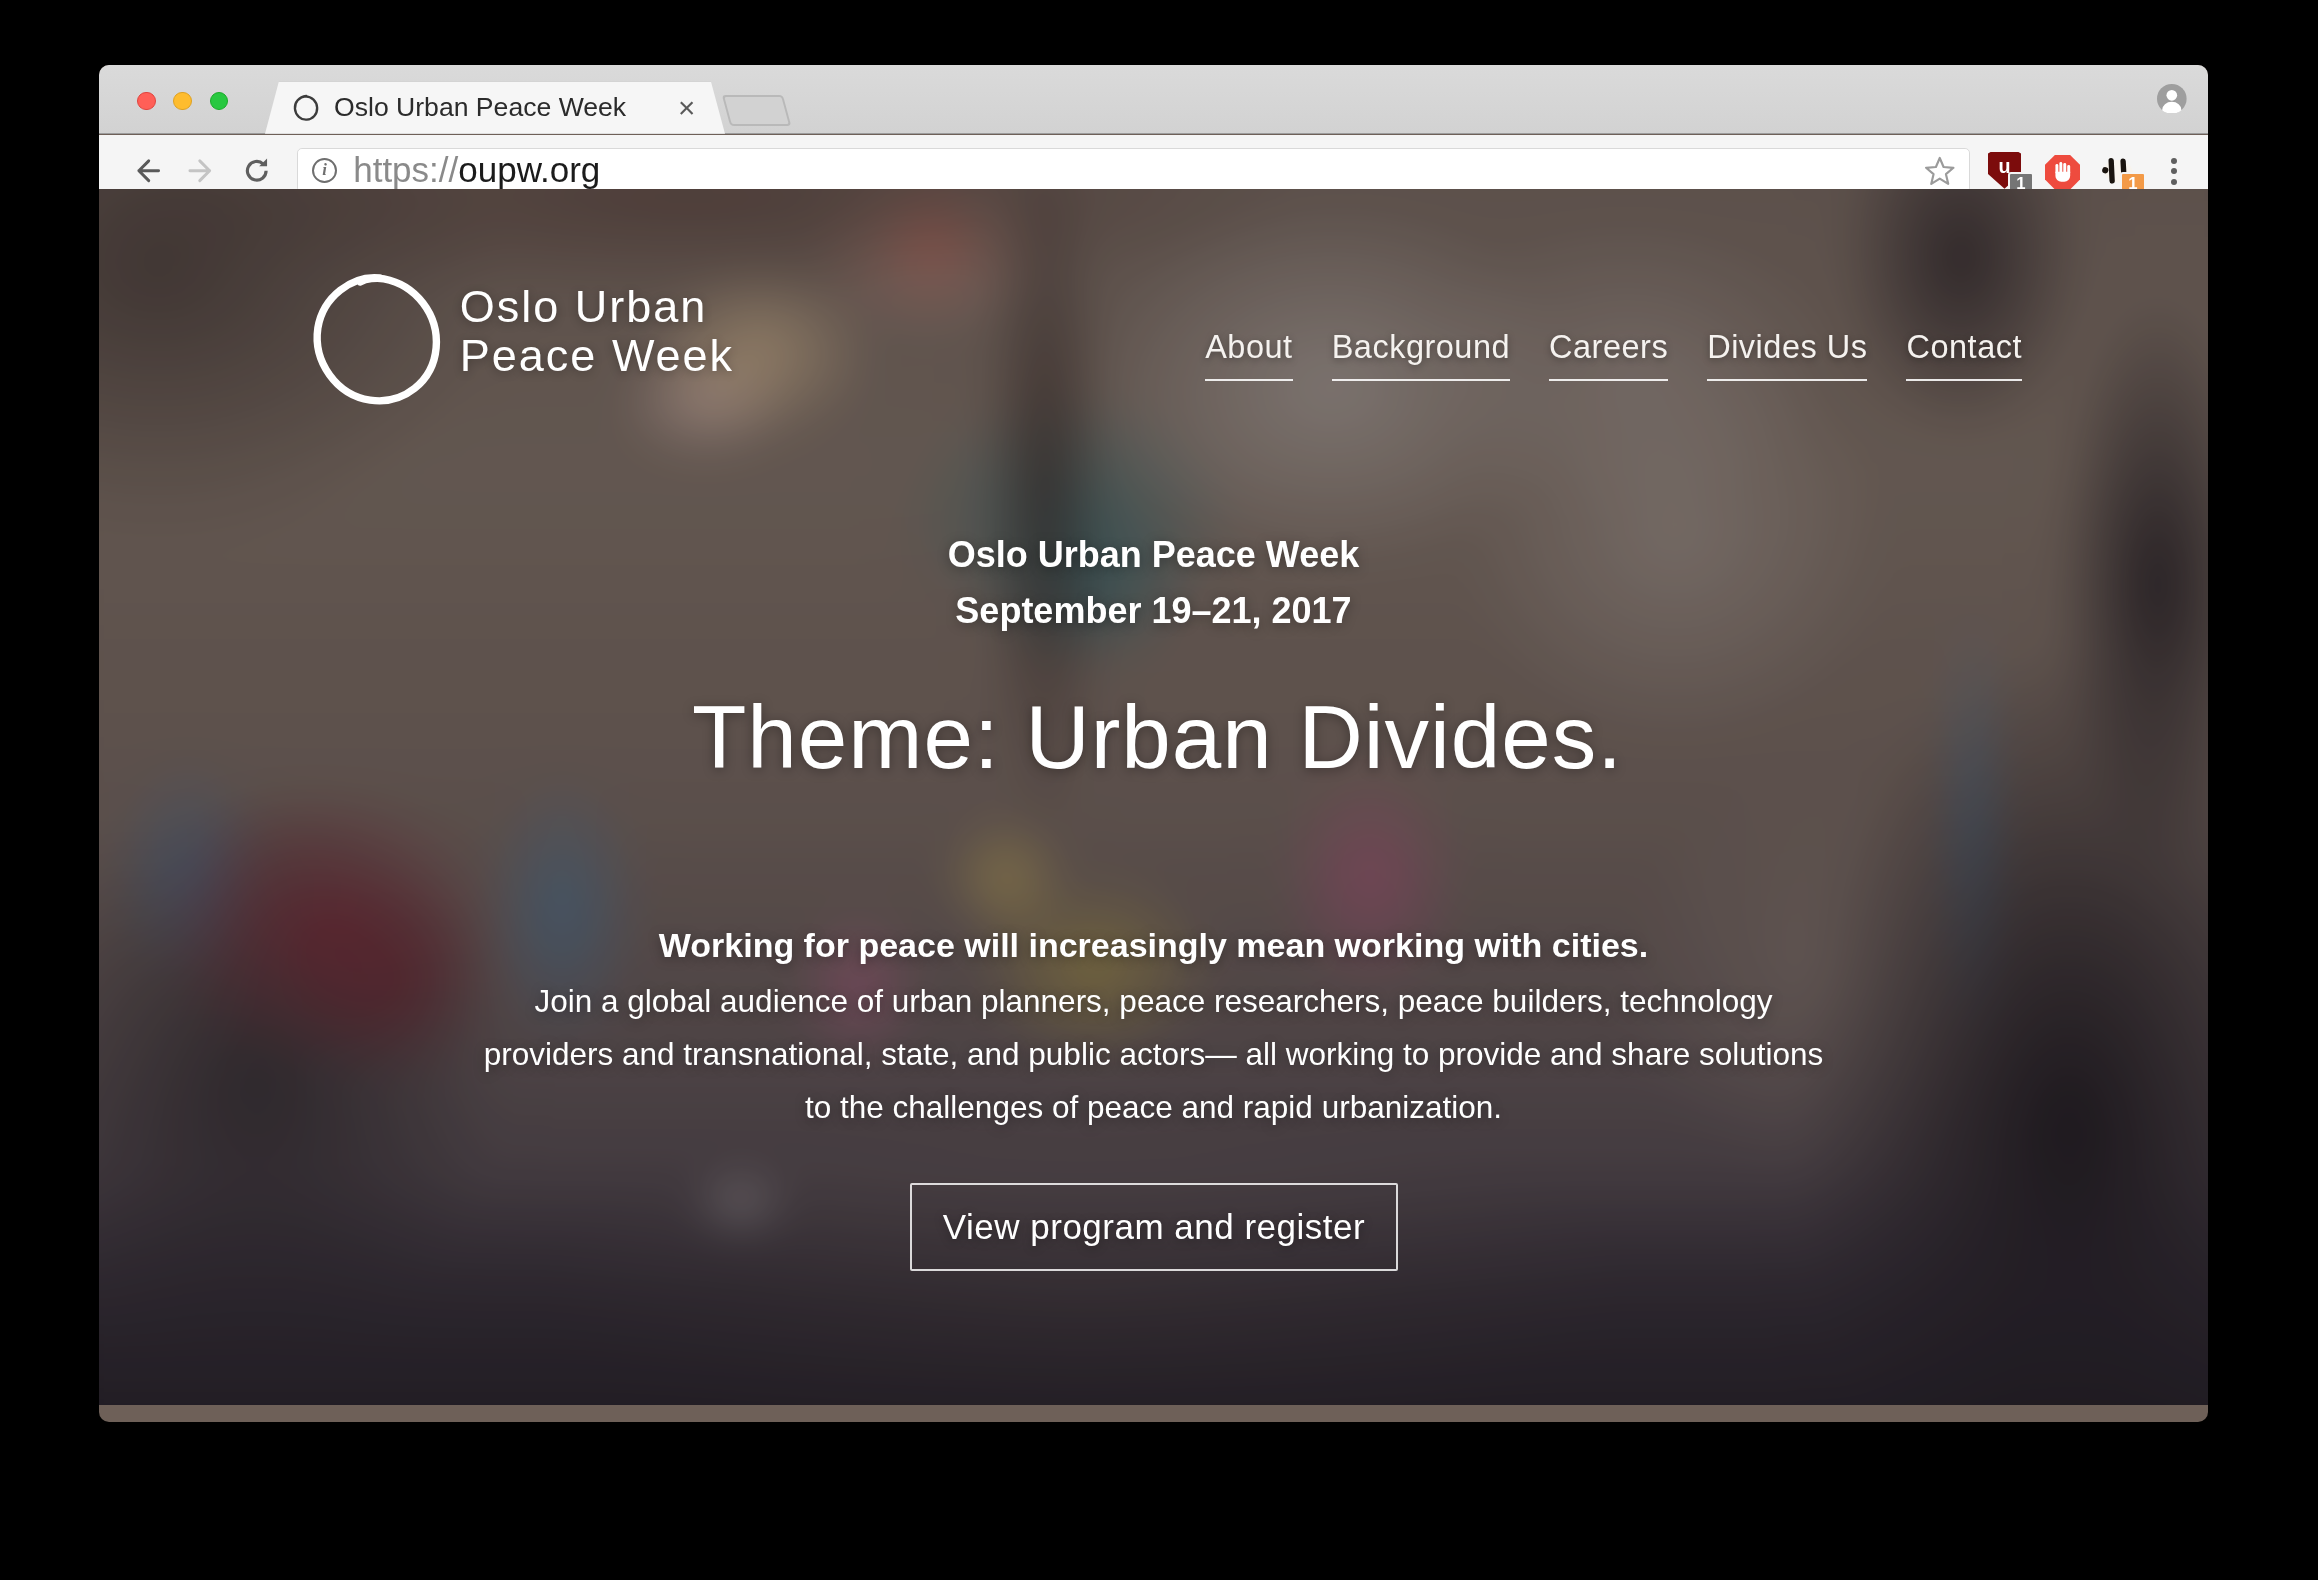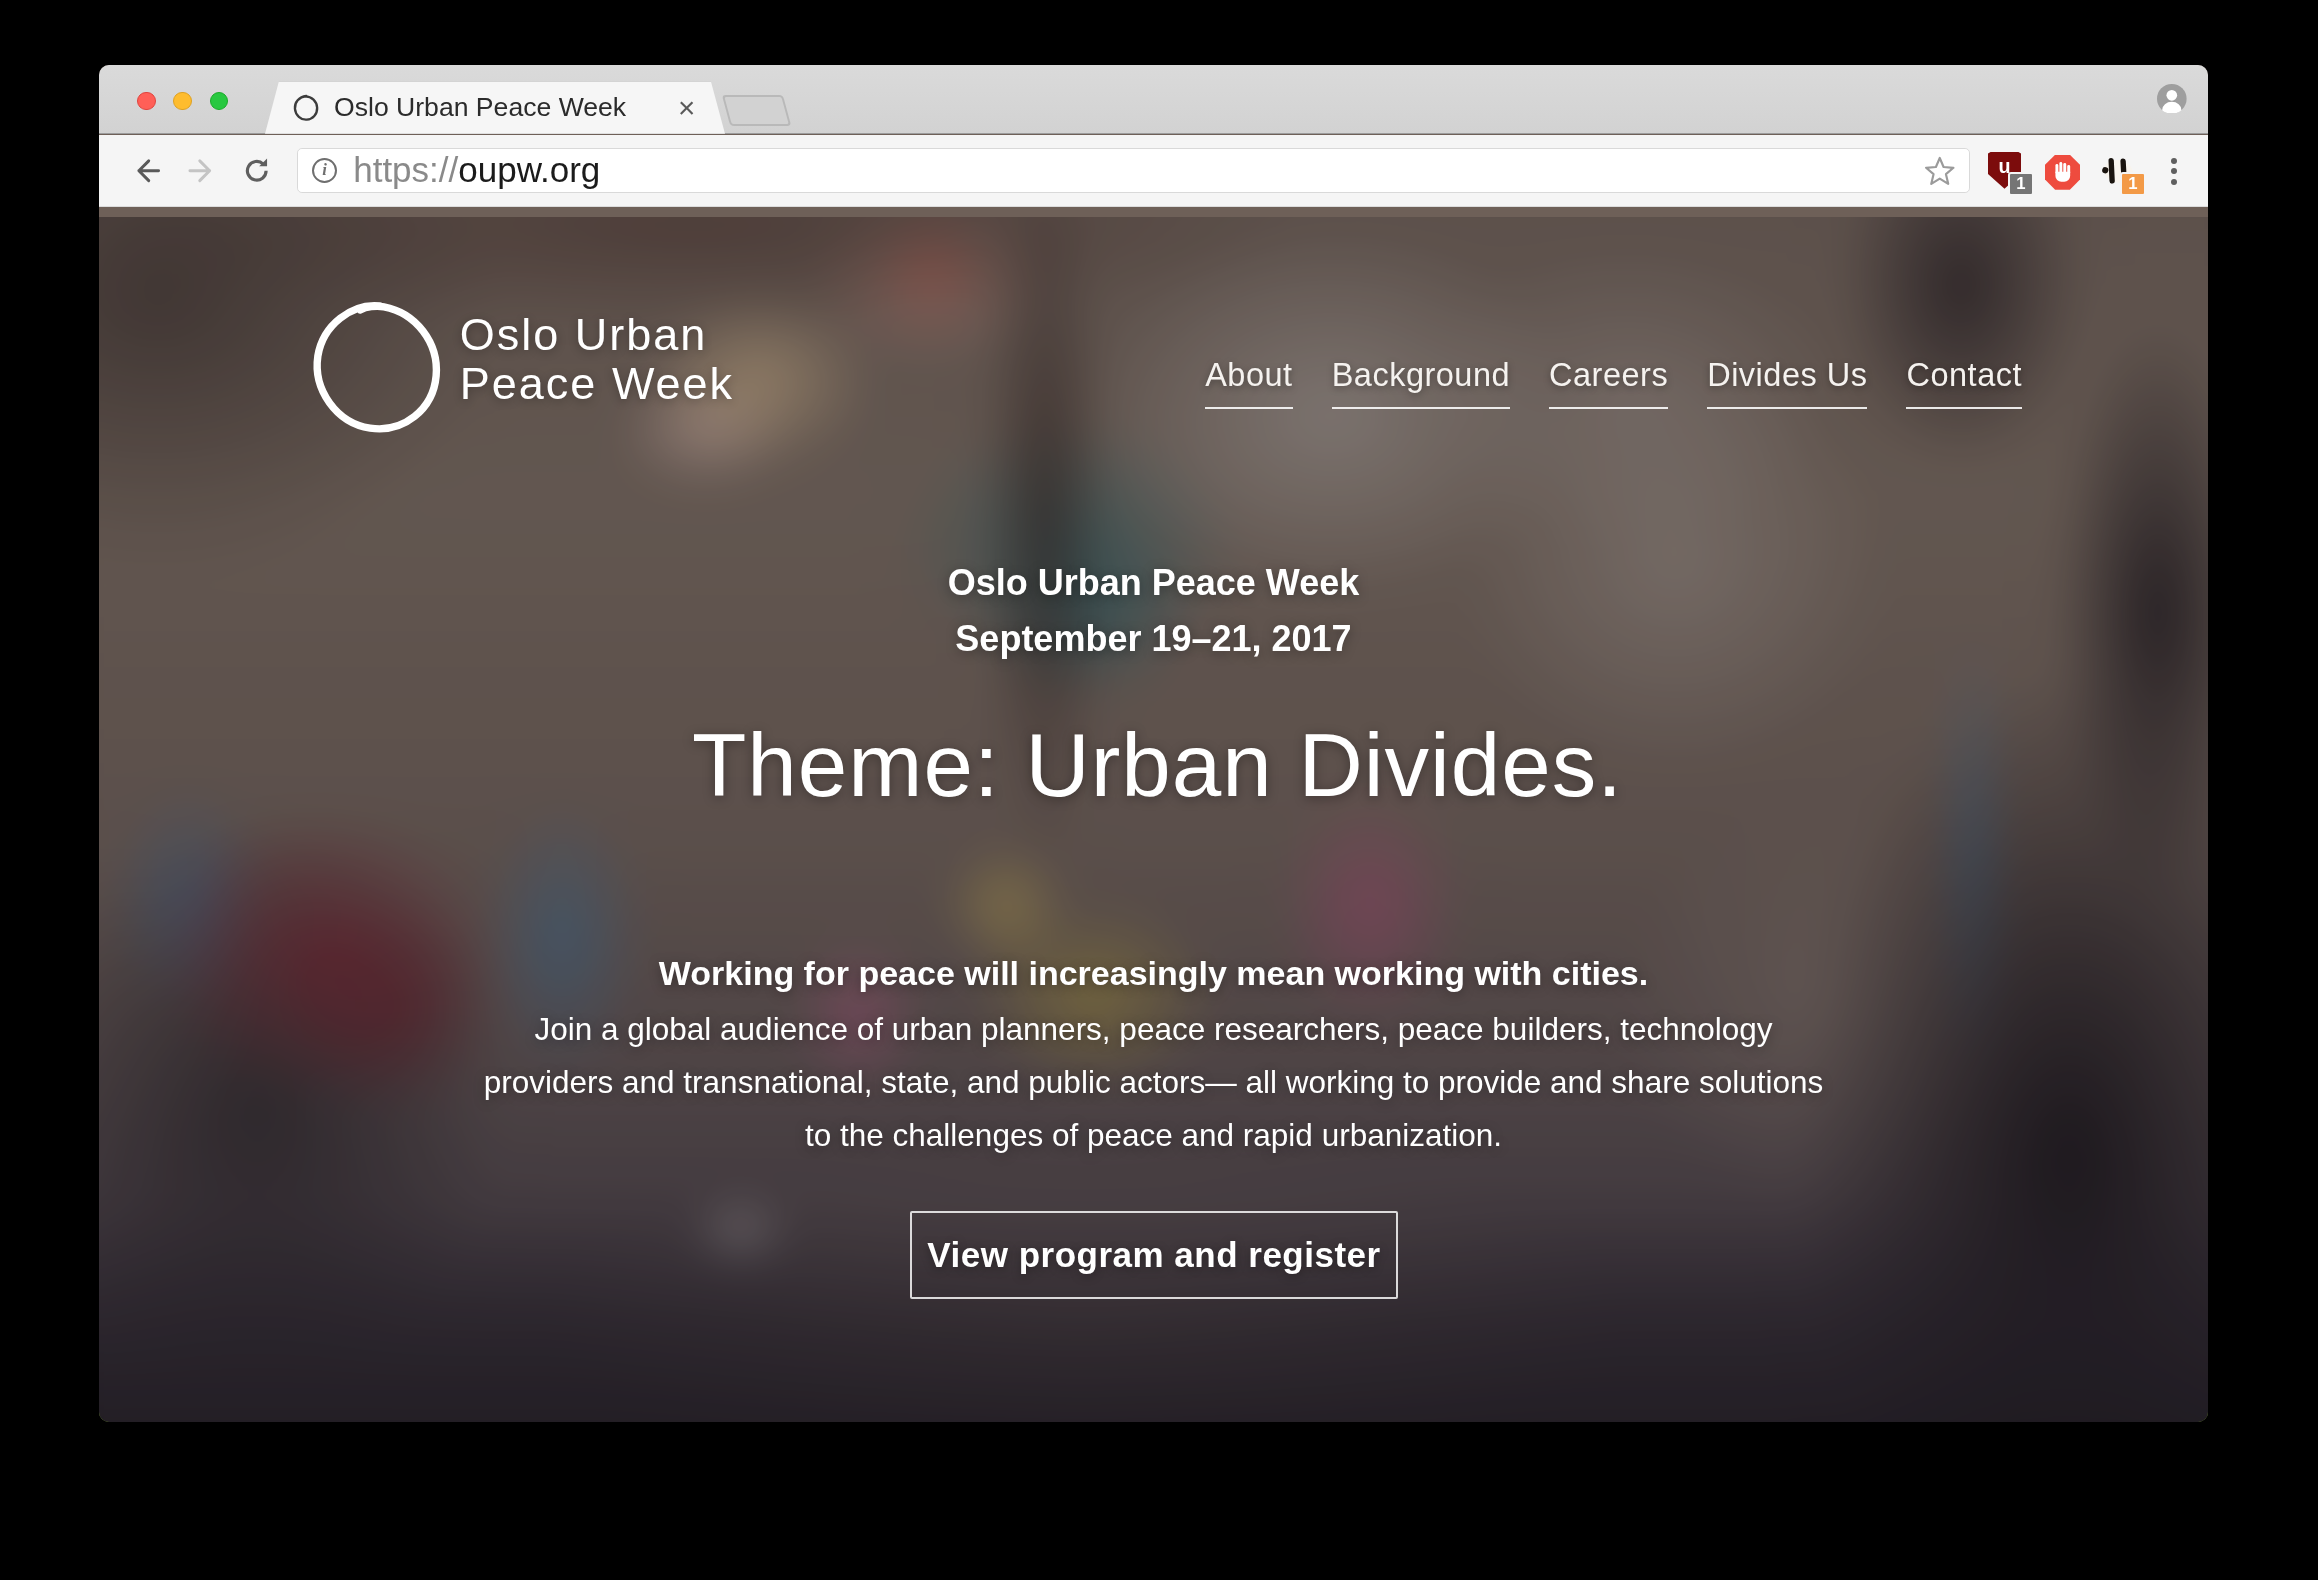--- a/index.html
+++ b/index.html
@@ -42,21 +42,21 @@
                display:flex;align-items:center;justify-content:center;}
   .ext-badger{left:2001px;top:17.7px;width:37px;height:37px;}
   .ext-badge{position:absolute;width:25.6px;height:23.6px;border-radius:3px;color:#fff;font-size:16.7px;font-weight:bold;
              display:flex;align-items:center;justify-content:center;border:2px solid #f5f5f5;}
   .badge-ublock{left:1909px;top:37px;background:#757575;}
   .badge-badger{left:2021px;top:37px;background:#f39a47;}
   .menu-dots{position:absolute;left:2068px;top:20.7px;width:13.8px;height:31.5px;display:flex;flex-direction:column;align-items:center;justify-content:space-between;padding:2px 0;}
   .menu-dots i{width:5.9px;height:5.9px;border-radius:50%;background:#5f5f5f;}
 
   
-  .content{position:absolute;left:0;top:152px;width:2109px;height:1216px;overflow:hidden;background:#4d7c0f;}
+  .content{position:absolute;left:0;top:124px;width:2109px;height:1216px;overflow:hidden;background:#4d7c0f;}
   .photo{position:absolute;left:-49px;top:-49px;width:2208px;height:1314px;filter:blur(19.7px);
     background-image:
       linear-gradient(180deg,rgba(0,0,0,0) 1034px,rgba(35,30,38,.55) 1162px,rgba(28,24,31,.78) 1314px),
       radial-gradient(394px 690px at 2019px 985px,rgba(22,18,24,.85) 0%,rgba(22,18,24,0) 70%),
       radial-gradient(177px 256px at 1911px 118px,rgba(35,28,32,.75) 0%,rgba(35,28,32,0) 70%),
       radial-gradient(148px 414px at 2108px 443px,rgba(25,20,26,.8) 0%,rgba(25,20,26,0) 70%),
       radial-gradient(49px 325px at 1923px 690px,rgba(72,122,162,.55) 0%,rgba(72,122,162,0) 70%),
       radial-gradient(89px 512px at 995px 345px,rgba(50,38,35,.7) 0%,rgba(50,38,35,0) 70%),
       radial-gradient(493px 394px at 108px 128px,rgba(45,35,33,.55) 0%,rgba(45,35,33,0) 70%),
       radial-gradient(887px 148px at 640px 59px,rgba(72,48,42,.5) 0%,rgba(72,48,42,0) 70%),
@@ -88,21 +88,21 @@
   .logo{position:absolute;left:208px;top:82px;display:flex;align-items:flex-start;}
   .logo-text{margin-left:14.8px;margin-top:10.8px;font-family:"Liberation Serif",serif;font-size:45px;line-height:49px;letter-spacing:2px;color:#fff;text-shadow:0 2px 9.9px rgba(0,0,0,.3);}
   .nav{position:absolute;top:140px;right:186px;display:flex;gap:39px;}
   .nav a{font-size:32.5px;color:#f5f2ef;letter-spacing:0.5px;text-decoration:none;padding-bottom:12.8px;border-bottom:2px solid rgba(255,255,255,.88);text-shadow:0 2px 7.9px rgba(0,0,0,.35);cursor:pointer;}
 
   .event{position:absolute;left:0;top:338px;width:100%;text-align:center;font-size:36px;font-weight:bold;line-height:56px;}
   .title{position:absolute;left:0;top:495px;width:100%;text-align:center;font-family:"Liberation Serif",serif;font-size:89px;line-height:98px;letter-spacing:1px;font-weight:normal;margin:4px;}
   .lead{position:absolute;left:0;top:729px;width:100%;text-align:center;font-size:34px;font-weight:bold;line-height:55px;}
   .body-copy{position:absolute;left:0;top:786px;width:100%;text-align:center;font-size:31.5px;line-height:53px;}
   .cta{position:absolute;left:811px;top:994px;width:488px;height:88px;background:transparent;border:2px solid rgba(255,255,255,.82);border-radius:2px;
-       color:#fff;font-size:35px;font-weight:bold;letter-spacing:0.5px;display:flex;align-items:center;justify-content:center;cursor:pointer;text-shadow:0 2px 9.9px rgba(0,0,0,.35);}
+       color:#fff;font-size:35px;font-weight:normal;letter-spacing:0.5px;display:flex;align-items:center;justify-content:center;cursor:pointer;text-shadow:0 2px 9.9px rgba(0,0,0,.35);}
 </style>
 </head>
 <body>
 
 <div class="stage">
   <div class="window">
 
     <div class="tabstrip">
       <div class="lights">
         <div class="light red"></div>

